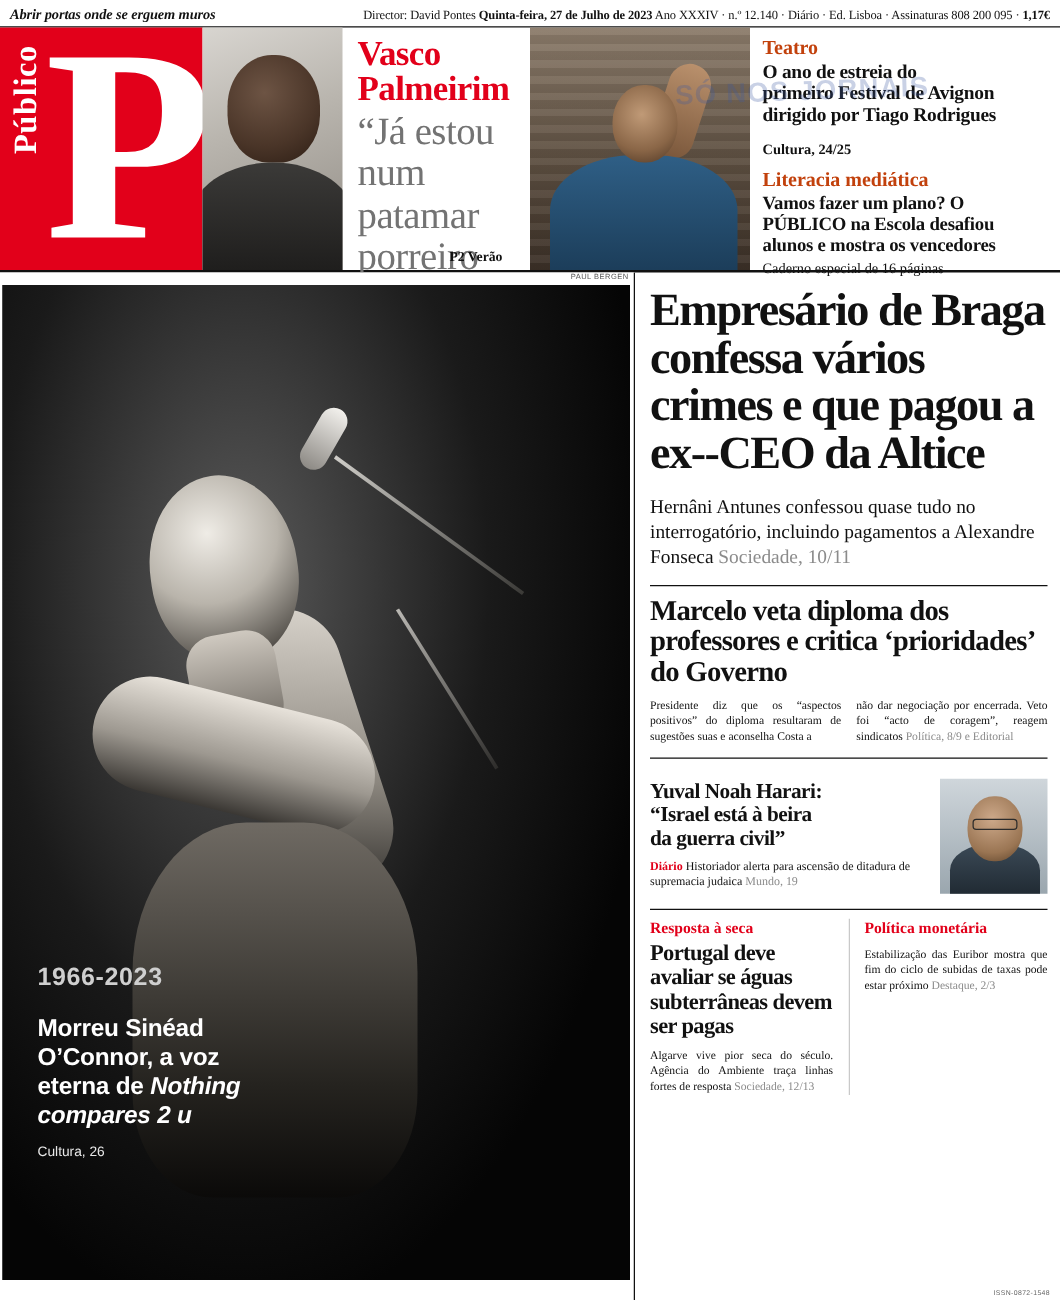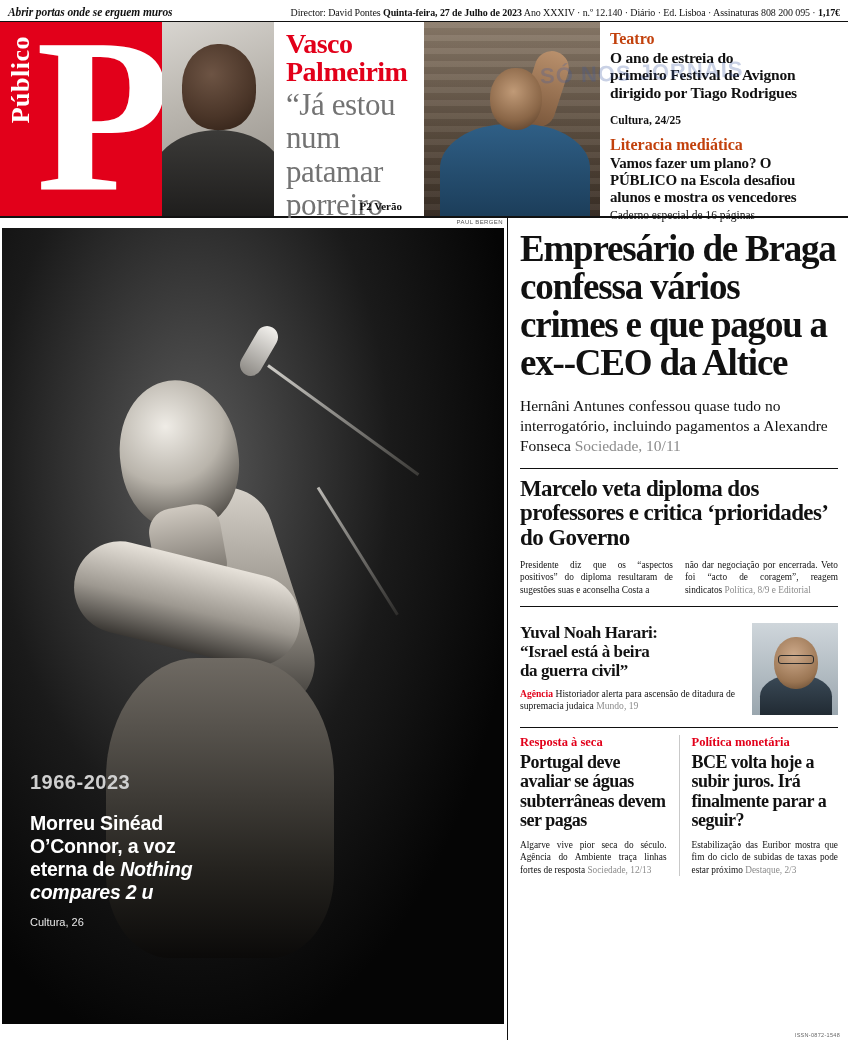--- a/index.html
+++ b/index.html
@@ -540,42 +540,41 @@
       </div>
 
       <div class="rule"></div>
 
       <div class="harari">
         <div class="harari-text">
           <div class="harari-title">Yuval Noah Harari:</div>
           <div class="harari-title">“Israel está à beira</div>
           <div class="harari-title">da guerra civil”</div>
           <div class="harari-note">
-            <span class="op">Agência</span>
+            <span class="op">Diário</span>
             <span>Historiador alerta para ascensão de ditadura de supremacia judaica </span><span class="ref-grey">Mundo, 19</span>
           </div>
         </div>
         <div class="harari-photo">
           <div class="hb"></div>
           <div class="hh"></div>
           <div class="glasses"></div>
         </div>
       </div>
 
       <div class="bottom-two">
         <div class="bt-col">
           <div class="bt-kicker">Resposta à seca</div>
           <div class="bt-head">Portugal deve avaliar se águas subterrâneas devem ser pagas</div>
           <div class="bt-body">
             <span>Algarve vive pior seca do século. Agência do Ambiente traça linhas fortes de resposta </span><span class="ref-grey">Sociedade, 12/13</span>
           </div>
         </div>
         <div class="bt-col">
           <div class="bt-kicker">Política monetária</div>
-          <div class="bt-head">BCE volta hoje a subir juros. Irá finalmente parar a seguir?</div>
           <div class="bt-body">
             <span>Estabilização das Euribor mostra que fim do ciclo de subidas de taxas pode estar próximo </span><span class="ref-grey">Destaque, 2/3</span>
           </div>
         </div>
       </div>
 
       <div class="issn">ISSN-0872-1548</div>
     </div>
   </div>
 </div>

